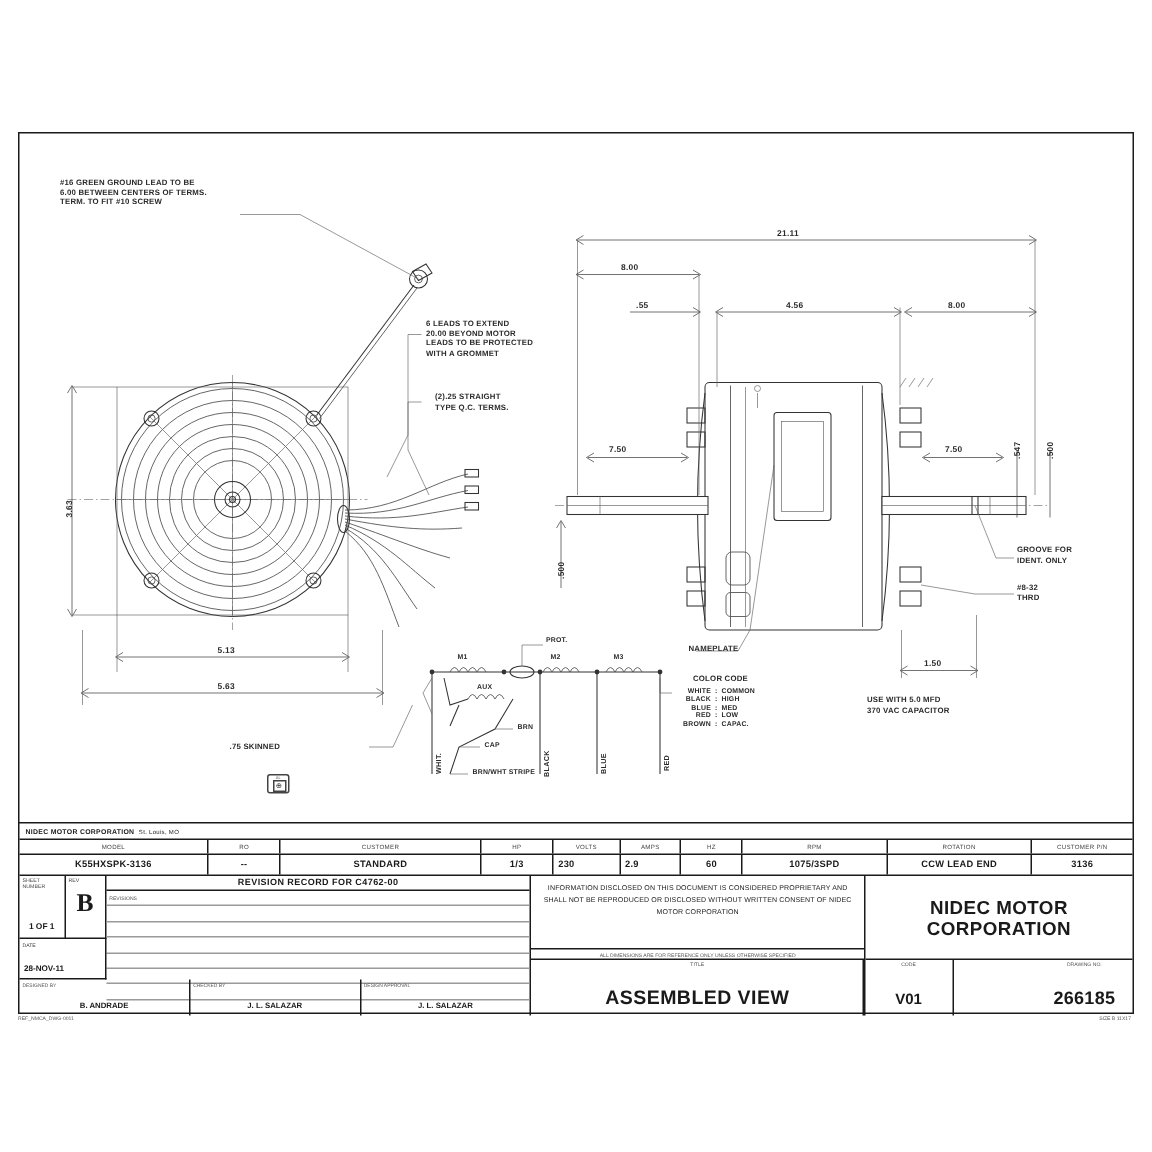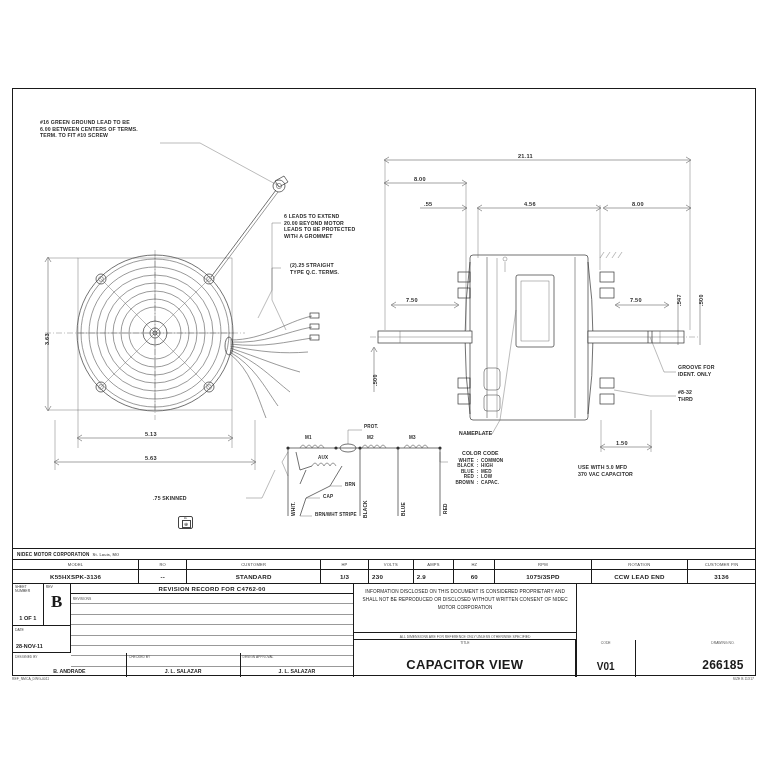--- a/index.html
+++ b/index.html
@@ -603,34 +603,40 @@
       <div class="col-prop">
         <div class="prop-text">INFORMATION DISCLOSED ON THIS DOCUMENT
 IS CONSIDERED PROPRIETARY AND SHALL NOT BE
 REPRODUCED OR DISCLOSED WITHOUT WRITTEN
 CONSENT OF NIDEC MOTOR CORPORATION</div>
         <div class="tol-strip">ALL DIMENSIONS ARE FOR REFERENCE ONLY UNLESS OTHERWISE SPECIFIED</div>
 
         <div class="bottom-strip">
           <div class="bs-title">
             <div class="bs-lbl">TITLE</div>
-            <div class="bs-val">CAPACITOR VIEW</div>
+            <div class="bs-val">ASSEMBLED VIEW</div>
           </div>
           <div class="bs-code">
             <div class="bs-lbl">CODE</div>
             <div class="bs-val">V01</div>
           </div>
           <div class="bs-dwg">
             <div class="bs-lbl">DRAWING NO.</div>
             <div class="bs-val">266185</div>
           </div>
 
         </div>
       </div>
 
+      <div class="col-logo">
+        <div class="logo-wrap">
+          <div class="logo-l1">NIDEC MOTOR</div>
+          <div class="logo-l2">CORPORATION</div>
+        </div>
+      </div>
 
     </div>
   </div>
 
   <div class="tb-footer">REF_NMCA_DWG-0011</div>
   <div class="tb-footer-r">SIZE B 11X17</div>
 
 </div>
 
 </body></html>

